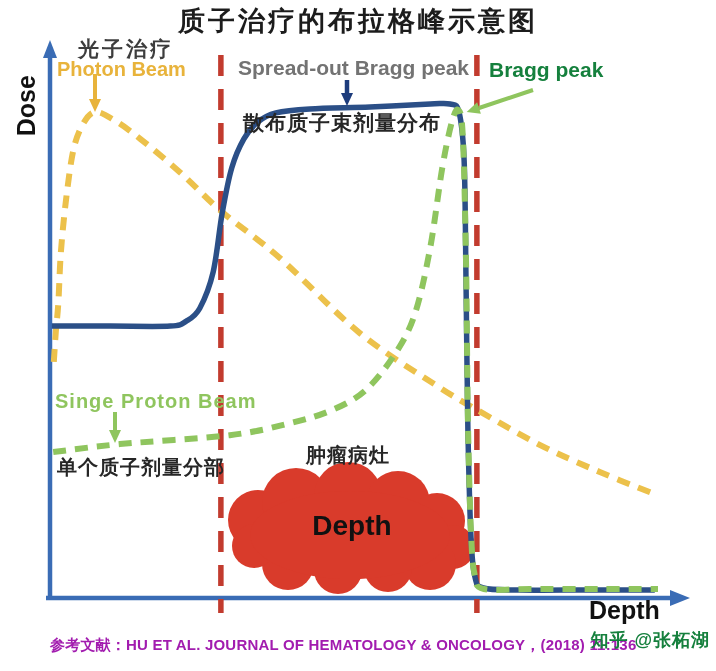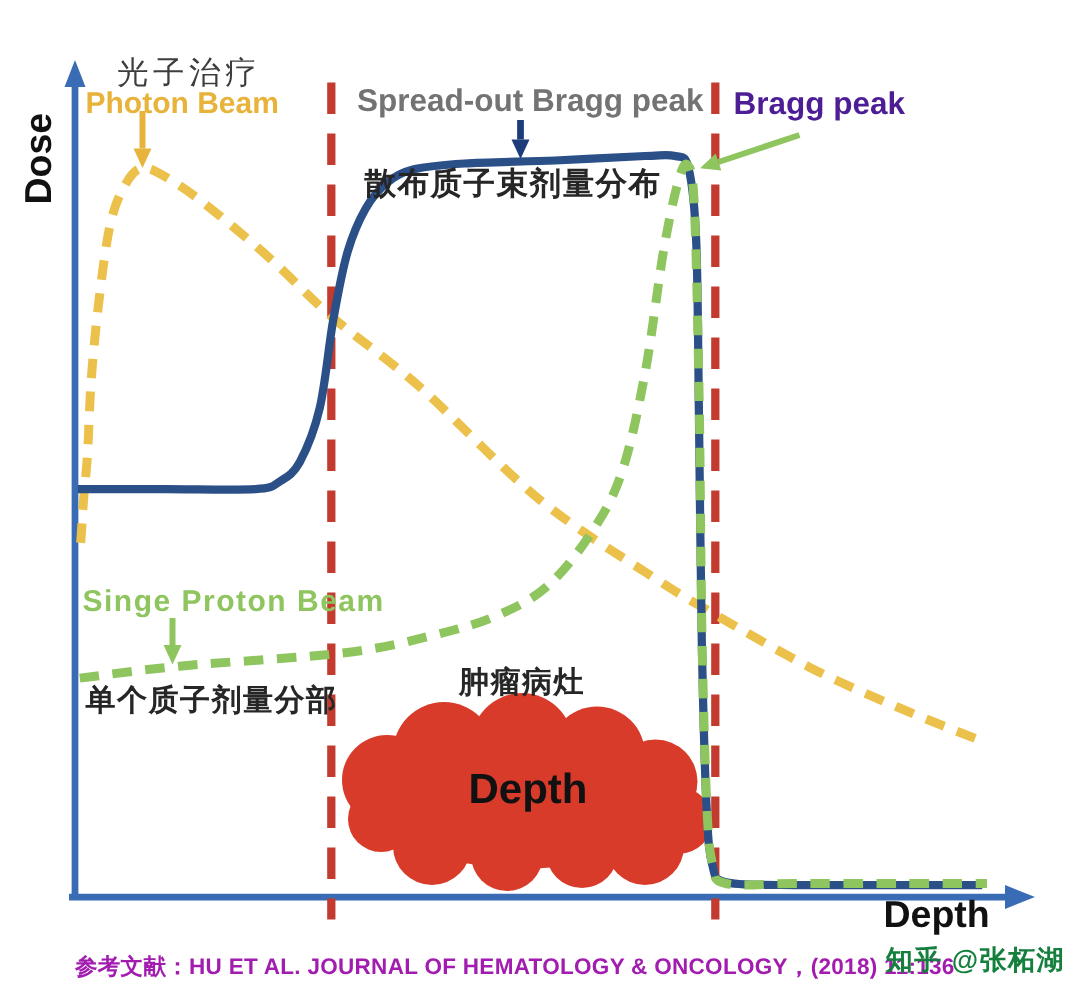--- a/index.html
+++ b/index.html
@@ -1,25 +1,25 @@
 <!DOCTYPE html>
 <html><head>
 <meta charset="utf-8">
 <style>
   html,body{margin:0;padding:0;background:#ffffff;}
   body{font-family:"Liberation Sans","DejaVu Sans",sans-serif;}
   .canvas{position:relative;width:716px;height:671px;background:#ffffff;overflow:hidden;}
   .canvas svg{position:absolute;left:0;top:0;}
   .lbl{position:absolute;white-space:nowrap;line-height:1.1;}
   .t-title{left:0;right:0;top:7px;text-align:center;font-size:27px;font-weight:700;letter-spacing:3px;color:#1c1c1c;}
-  .t-photon-zh{left:78px;top:37px;font-size:21px;font-weight:400;letter-spacing:3px;color:#3d3d3d;}
+  .t-photon-zh{left:78px;top:37px;font-size:21px;font-weight:700;letter-spacing:3px;color:#3d3d3d;}
   .t-photon-en{left:57px;top:58px;font-size:20px;font-weight:700;color:#e8b33b;}
   .t-sobp-en{left:238px;top:56px;font-size:21px;font-weight:700;color:#737373;}
   .t-sobp-zh{left:243px;top:111px;font-size:21px;font-weight:600;letter-spacing:1px;color:#262626;}
-  .t-bragg{left:489px;top:58px;font-size:21px;font-weight:700;color:#4c1d95;}
+  .t-bragg{left:489px;top:58px;font-size:21px;font-weight:700;color:#15803d;}
   .t-single-en{left:55px;top:390px;font-size:20px;font-weight:700;letter-spacing:1px;color:#8fc55e;text-align:right;}
   .t-single-zh{left:57px;top:456px;font-size:20px;font-weight:600;letter-spacing:1px;color:#262626;}
   .t-tumor-zh{left:306px;top:444px;font-size:20px;font-weight:600;letter-spacing:1px;color:#262626;}
   .t-tumor-en{left:252px;top:511px;width:200px;text-align:center;font-size:28px;font-weight:800;color:#111;}
   .t-depth{left:589px;top:597px;font-size:25px;font-weight:700;color:#111;}
   .t-dose{left:-11px;top:92px;width:76px;text-align:center;font-size:25px;font-weight:800;color:#111;transform:rotate(-90deg);}
   .t-ref{left:0;right:0;top:637px;padding-left:50px;text-align:left;font-size:15px;font-weight:700;letter-spacing:0.2px;color:#a21caf;}
   .t-watermark{right:6px;top:631px;font-size:18px;font-weight:700;letter-spacing:1px;color:#15803d;}
 </style>
 </head>
@@ -51,20 +51,21 @@
       <line x1="95" y1="74" x2="95" y2="99" stroke="#e8b33b" stroke-width="4"></line>
       <polygon points="95,112 89,99 101,99" fill="#e8b33b"></polygon>
       <line x1="347" y1="80" x2="347" y2="93" stroke="#1d3c7c" stroke-width="4.5"></line>
       <polygon points="347,106 341,93 353,93" fill="#1d3c7c"></polygon>
       <line x1="115" y1="412" x2="115" y2="430" stroke="#8fc55e" stroke-width="4"></line>
       <polygon points="115,443 109,430 121,430" fill="#8fc55e"></polygon>
       <line x1="533" y1="90" x2="479" y2="108" stroke="#8fc55e" stroke-width="4"></line>
       <polygon points="466.66711712534334,112.1109609582189 477.10263340389895,102.30790021169692 480.89736659610105,113.69209978830308" fill="#8fc55e"></polygon>
     </svg>
 
+  <div class="lbl t-title">质子治疗的布拉格峰示意图</div>
   <div class="lbl t-dose">Dose</div>
   <div class="lbl t-depth">Depth</div>
 
   <div class="lbl t-photon-zh">光子治疗</div>
   <div class="lbl t-photon-en">Photon Beam</div>
 
   <div class="lbl t-sobp-en">Spread-out Bragg peak</div>
   <div class="lbl t-sobp-zh">散布质子束剂量分布</div>
 
   <div class="lbl t-bragg">Bragg peak</div>

